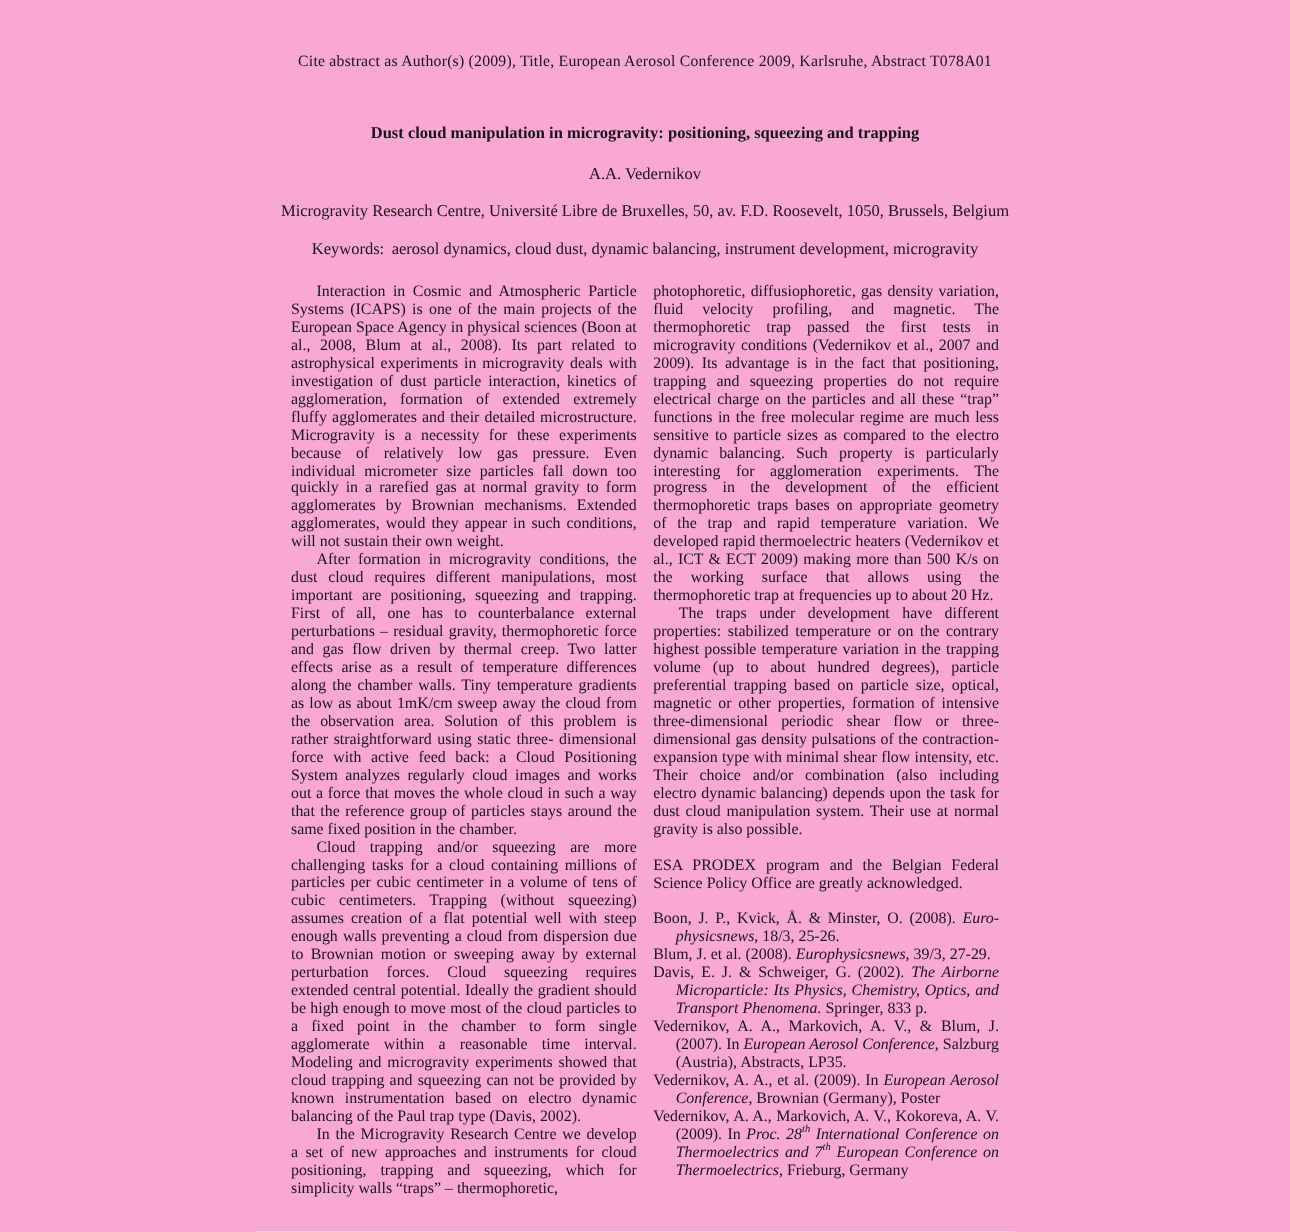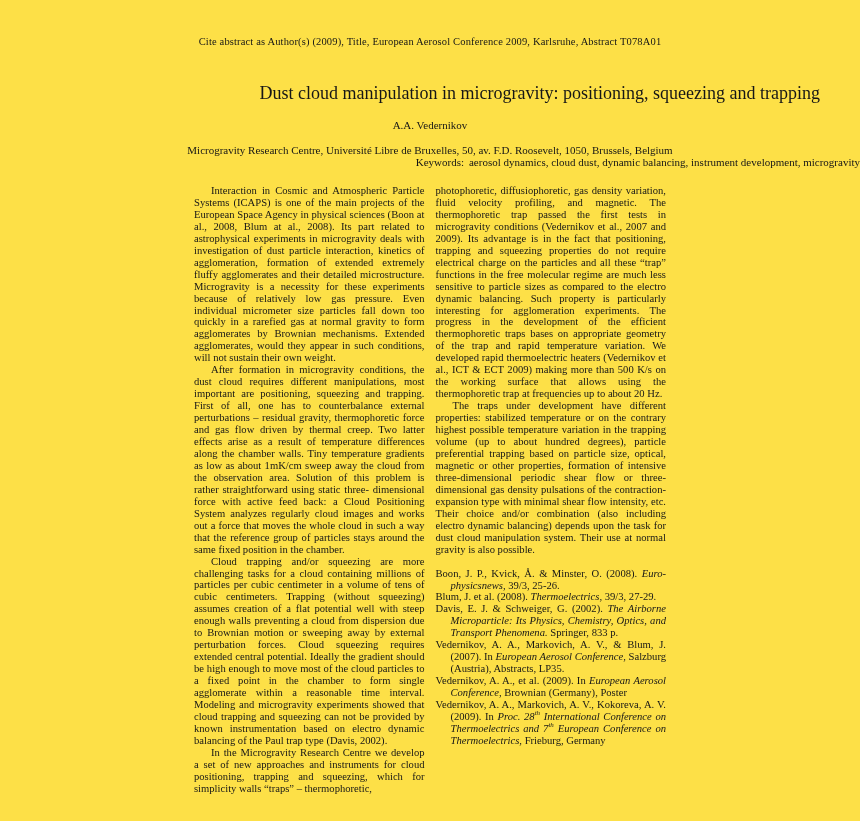--- a/index.html
+++ b/index.html
@@ -1,50 +1,51 @@
 <!DOCTYPE html>
 <html><head>
 <meta charset="utf-8">
 <style>
   html, body { margin: 0; padding: 0; background: #e9e9e9; }
   .page {
     position: relative;
     width: 860px;
     height: 821px;
     margin: 0 auto;
-    background: #fde047;
+    background: #f9a8d4;
     color: #161616;
     font-family: "Liberation Serif", "DejaVu Serif", serif;
     overflow: hidden;
     box-sizing: border-box;
   }
   .cite {
     padding-top: 36px;
     text-align: center;
     font-size: 10.5px;
     letter-spacing: 0.15px;
   }
   .title {
     margin: 36px 40px 0;
-    text-align: right;
-    font-size: 18px;
-    font-weight: normal;
+    text-align: center;
+    font-size: 11px;
+    font-weight: bold;
   }
   .author {
     margin-top: 15px;
     text-align: center;
     font-size: 11px;
   }
   .affiliation {
     margin-top: 13px;
     text-align: center;
     font-size: 11px;
   }
   .keywords {
-    text-align: right;
+    margin-top: 13px;
+    text-align: center;
     font-size: 11px;
   }
   .keywords .kw-label { margin-right: 5px; }
   .columns {
     width: 472px;
     margin: 17px auto 0;
     display: flex;
     gap: 11px;
   }
   .col {
@@ -86,24 +87,25 @@
     <div class="col">
       <p class="para">Interaction in Cosmic and Atmospheric Particle Systems (ICAPS) is one of the main projects of the European Space Agency in physical sciences (Boon at al., 2008, Blum at al., 2008). Its part related to astrophysical experiments in microgravity deals with investigation of dust particle interaction, kinetics of agglomeration, formation of extended extremely fluffy agglomerates and their detailed microstructure. Microgravity is a necessity for these experiments because of relatively low gas pressure. Even individual micrometer size particles fall down too quickly in a rarefied gas at normal gravity to form agglomerates by Brownian mechanisms. Extended agglomerates, would they appear in such conditions, will not sustain their own weight.</p>
       <p class="para">After formation in microgravity conditions, the dust cloud requires different manipulations, most important are positioning, squeezing and trapping. First of all, one has to counterbalance external perturbations – residual gravity, thermophoretic force and gas flow driven by thermal creep. Two latter effects arise as a result of temperature differences along the chamber walls. Tiny temperature gradients as low as about 1mK/cm sweep away the cloud from the observation area. Solution of this problem is rather straightforward using static three- dimensional force with active feed back: a Cloud Positioning System analyzes regularly cloud images and works out a force that moves the whole cloud in such a way that the reference group of particles stays around the same fixed position in the chamber.</p>
       <p class="para">Cloud trapping and/or squeezing are more challenging tasks for a cloud containing millions of particles per cubic centimeter in a volume of tens of cubic centimeters. Trapping (without squeezing) assumes creation of a flat potential well with steep enough walls preventing a cloud from dispersion due to Brownian motion or sweeping away by external perturbation forces. Cloud squeezing requires extended central potential. Ideally the gradient should be high enough to move most of the cloud particles to a fixed point in the chamber to form single agglomerate within a reasonable time interval. Modeling and microgravity experiments showed that cloud trapping and squeezing can not be provided by known instrumentation based on electro dynamic balancing of the Paul trap type (Davis, 2002).</p>
       <p class="para">In the Microgravity Research Centre we develop a set of new approaches and instruments for cloud positioning, trapping and squeezing, which for simplicity walls “traps” – thermophoretic,</p>
     </div>
 
     <div class="col">
       <p class="para noindent">photophoretic, diffusiophoretic, gas density variation, fluid velocity profiling, and magnetic. The thermophoretic trap passed the first tests in microgravity conditions (Vedernikov et al., 2007 and 2009). Its advantage is in the fact that positioning, trapping and squeezing properties do not require electrical charge on the particles and all these “trap” functions in the free molecular regime are much less sensitive to particle sizes as compared to the electro dynamic balancing. Such property is particularly interesting for agglomeration experiments. The progress in the development of the efficient thermophoretic traps bases on appropriate geometry of the trap and rapid temperature variation. We developed rapid thermoelectric heaters (Vedernikov et al., ICT &amp; ECT 2009) making more than 500 K/s on the working surface that allows using the thermophoretic trap at frequencies up to about 20 Hz.</p>
       <p class="para">The traps under development have different properties: stabilized temperature or on the contrary highest possible temperature variation in the trapping volume (up to about hundred degrees), particle preferential trapping based on particle size, optical, magnetic or other properties, formation of intensive three-dimensional periodic shear flow or three-dimensional gas density pulsations of the contraction-expansion type with minimal shear flow intensity, etc. Their choice and/or combination (also including electro dynamic balancing) depends upon the task for dust cloud manipulation system. Their use at normal gravity is also possible.</p>
+      <p class="para noindent ack">ESA PRODEX program and the Belgian Federal Science Policy Office are greatly acknowledged.</p>
 
       <div class="refs">
-        <div class="ref"><span>Boon, J. P., Kvick, Å. &amp; Minster, O. (2008). </span><span style="font-style: italic;">Euro-physicsnews</span><span>, 39/3, 25-26.</span></div>
-        <div class="ref"><span>Blum, J. et al. (2008). </span><span style="font-style: italic;">Thermoelectrics</span><span>, 39/3, 27-29.</span></div>
+        <div class="ref"><span>Boon, J. P., Kvick, Å. &amp; Minster, O. (2008). </span><span style="font-style: italic;">Euro-physicsnews</span><span>, 18/3, 25-26.</span></div>
+        <div class="ref"><span>Blum, J. et al. (2008). </span><span style="font-style: italic;">Europhysicsnews</span><span>, 39/3, 27-29.</span></div>
         <div class="ref"><span>Davis, E. J. &amp; Schweiger, G. (2002). </span><span style="font-style: italic;">The Airborne Microparticle: Its Physics, Chemistry, Optics, and Transport Phenomena.</span><span> Springer, 833 p.</span></div>
         <div class="ref"><span>Vedernikov, A. A., Markovich, A. V., &amp; Blum, J. (2007). In </span><span style="font-style: italic;">European Aerosol Conference</span><span>, Salzburg (Austria), Abstracts, LP35.</span></div>
         <div class="ref"><span>Vedernikov, A. A., et al. (2009). In </span><span style="font-style: italic;">European Aerosol Conference</span><span>, Brownian (Germany), Poster</span></div>
         <div class="ref"><span>Vedernikov, A. A., Markovich, A. V., Kokoreva, A. V. (2009). In </span><span style="font-style: italic;">Proc. 28</span><sup style="font-style: italic;">th</sup><span style="font-style: italic;"> International Conference on Thermoelectrics and 7</span><sup style="font-style: italic;">th</sup><span style="font-style: italic;"> European Conference on Thermoelectrics</span><span>, Frieburg, Germany</span></div>
       </div>
     </div>
 
   </div>
 </div>
 

